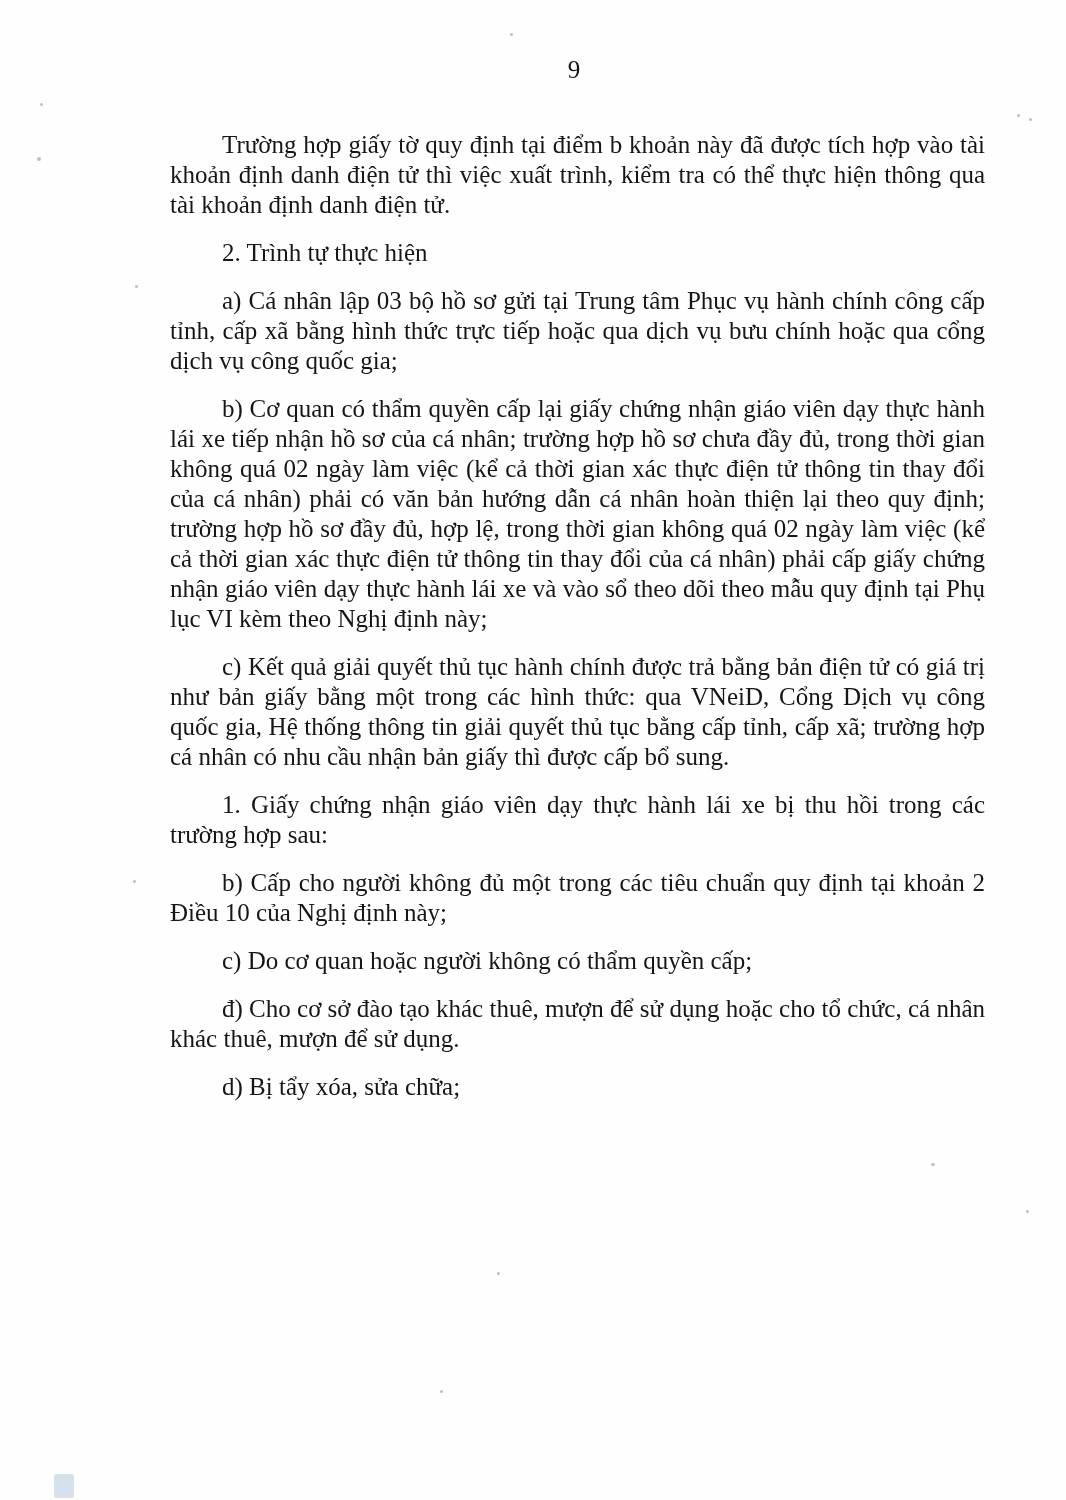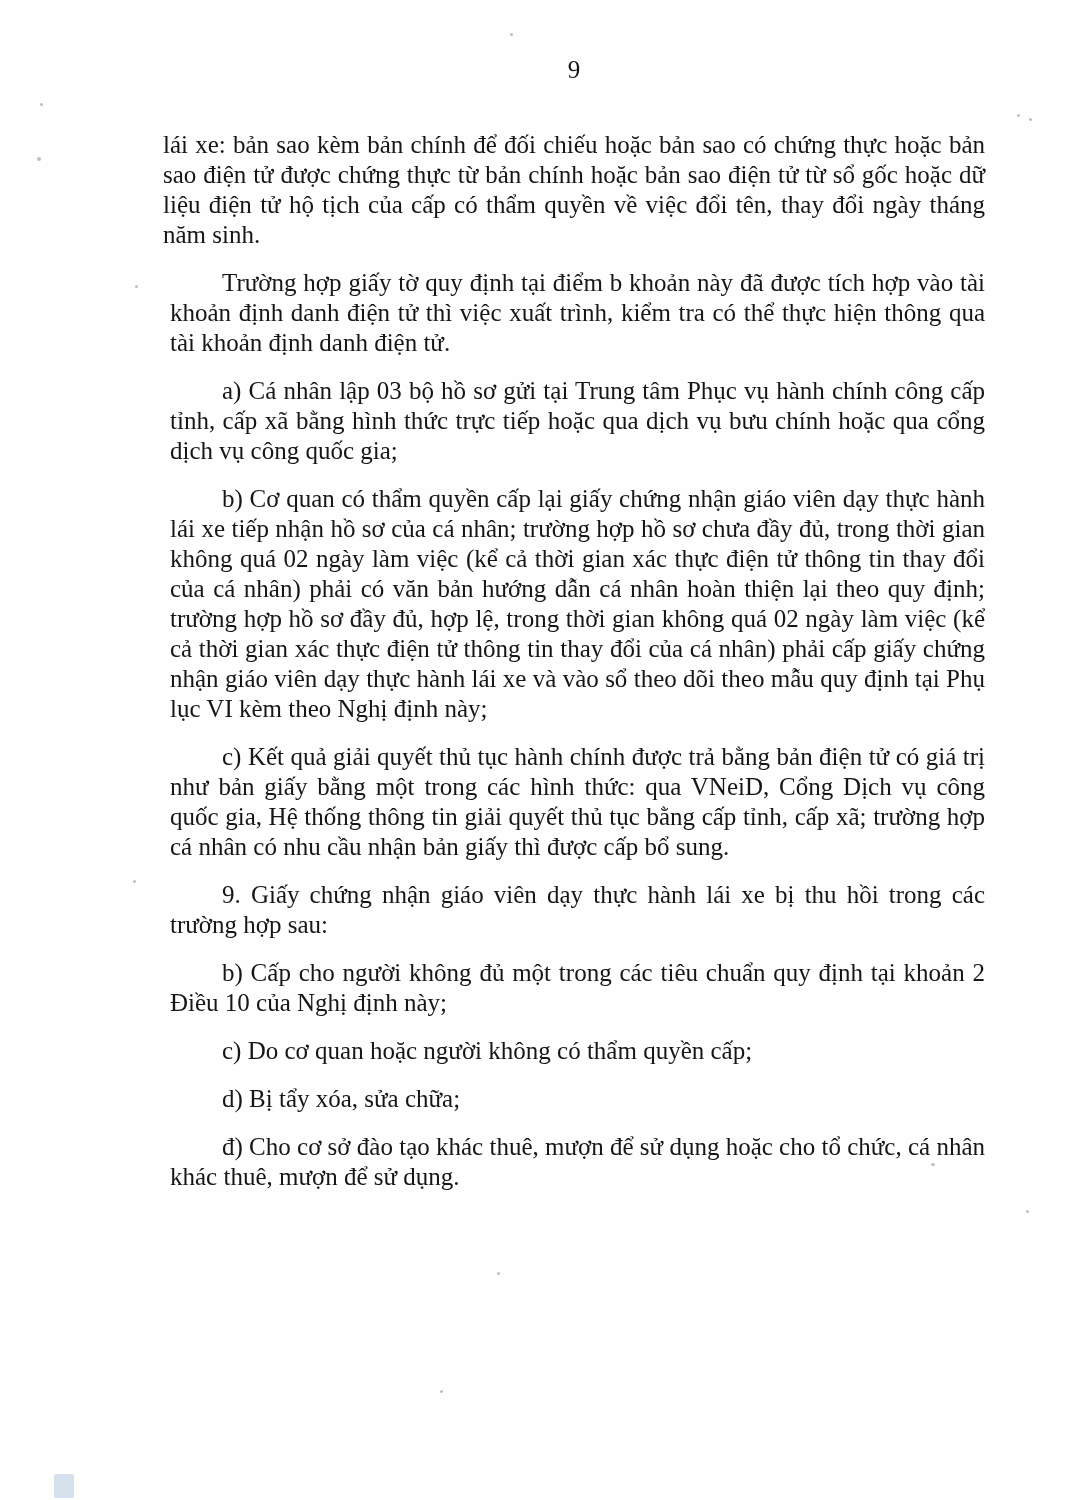--- a/index.html
+++ b/index.html
@@ -59,42 +59,42 @@
   }
 </style>
 </head>
 <body>
 
 <div class="page">
 
   <div class="page-number">9</div>
 
   <div class="content">
-    <p class="no-indent">lái xe: bản sao kèm bản chính để đối chiếu hoặc bản sao có chứng thực hoặc bản sao điện tử được chứng thực từ bản chính hoặc bản sao điện tử từ sổ gốc hoặc dữ liệu điện tử hộ tịch của cấp có thẩm quyền về việc đổi tên, thay đổi ngày tháng năm sinh.</p>
 
     <p class="indent">Trường hợp giấy tờ quy định tại điểm b khoản này đã được tích hợp vào tài khoản định danh điện tử thì việc xuất trình, kiểm tra có thể thực hiện thông qua tài khoản định danh điện tử.</p>
 
+    <p class="indent">2. Trình tự thực hiện</p>
 
     <p class="indent">a) Cá nhân lập 03 bộ hồ sơ gửi tại Trung tâm Phục vụ hành chính công cấp tỉnh, cấp xã bằng hình thức trực tiếp hoặc qua dịch vụ bưu chính hoặc qua cổng dịch vụ công quốc gia;</p>
 
     <p class="indent">b) Cơ quan có thẩm quyền cấp lại giấy chứng nhận giáo viên dạy thực hành lái xe tiếp nhận hồ sơ của cá nhân; trường hợp hồ sơ chưa đầy đủ, trong thời gian không quá 02 ngày làm việc (kể cả thời gian xác thực điện tử thông tin thay đổi của cá nhân) phải có văn bản hướng dẫn cá nhân hoàn thiện lại theo quy định; trường hợp hồ sơ đầy đủ, hợp lệ, trong thời gian không quá 02 ngày làm việc (kể cả thời gian xác thực điện tử thông tin thay đổi của cá nhân) phải cấp giấy chứng nhận giáo viên dạy thực hành lái xe và vào sổ theo dõi theo mẫu quy định tại Phụ lục VI kèm theo Nghị định này;</p>
 
     <p class="indent">c) Kết quả giải quyết thủ tục hành chính được trả bằng bản điện tử có giá trị như bản giấy bằng một trong các hình thức: qua VNeiD, Cổng Dịch vụ công quốc gia, Hệ thống thông tin giải quyết thủ tục bằng cấp tỉnh, cấp xã; trường hợp cá nhân có nhu cầu nhận bản giấy thì được cấp bổ sung.</p>
 
 
-    <p class="indent">9. Giấy chứng nhận giáo viên dạy thực hành lái xe bị thu hồi trong các trường hợp sau:</p>
+    <p class="indent">1. Giấy chứng nhận giáo viên dạy thực hành lái xe bị thu hồi trong các trường hợp sau:</p>
 
 
     <p class="indent">b) Cấp cho người không đủ một trong các tiêu chuẩn quy định tại khoản 2 Điều 10 của Nghị định này;</p>
 
     <p class="indent">c) Do cơ quan hoặc người không có thẩm quyền cấp;</p>
 
+    <p class="indent">đ) Cho cơ sở đào tạo khác thuê, mượn để sử dụng hoặc cho tổ chức, cá nhân khác thuê, mượn để sử dụng.</p>
+
     <p class="indent">d) Bị tẩy xóa, sửa chữa;</p>
-
-    <p class="indent">đ) Cho cơ sở đào tạo khác thuê, mượn để sử dụng hoặc cho tổ chức, cá nhân khác thuê, mượn để sử dụng.</p>
   </div>
 
   <div class="speck" style="left:510px; top:33px; width:3px; height:3px;"></div>
   <div class="speck" style="left:40px; top:103px; width:3px; height:3px;"></div>
   <div class="speck" style="left:1017px; top:114px; width:3px; height:3px;"></div>
   <div class="speck" style="left:1029px; top:118px; width:3px; height:3px;"></div>
   <div class="speck" style="left:37px; top:157px; width:4px; height:4px;"></div>
   <div class="speck" style="left:135px; top:285px; width:3px; height:3px;"></div>
   <div class="speck" style="left:133px; top:880px; width:3px; height:3px;"></div>
   <div class="speck" style="left:931px; top:1163px; width:4px; height:3px;"></div>

